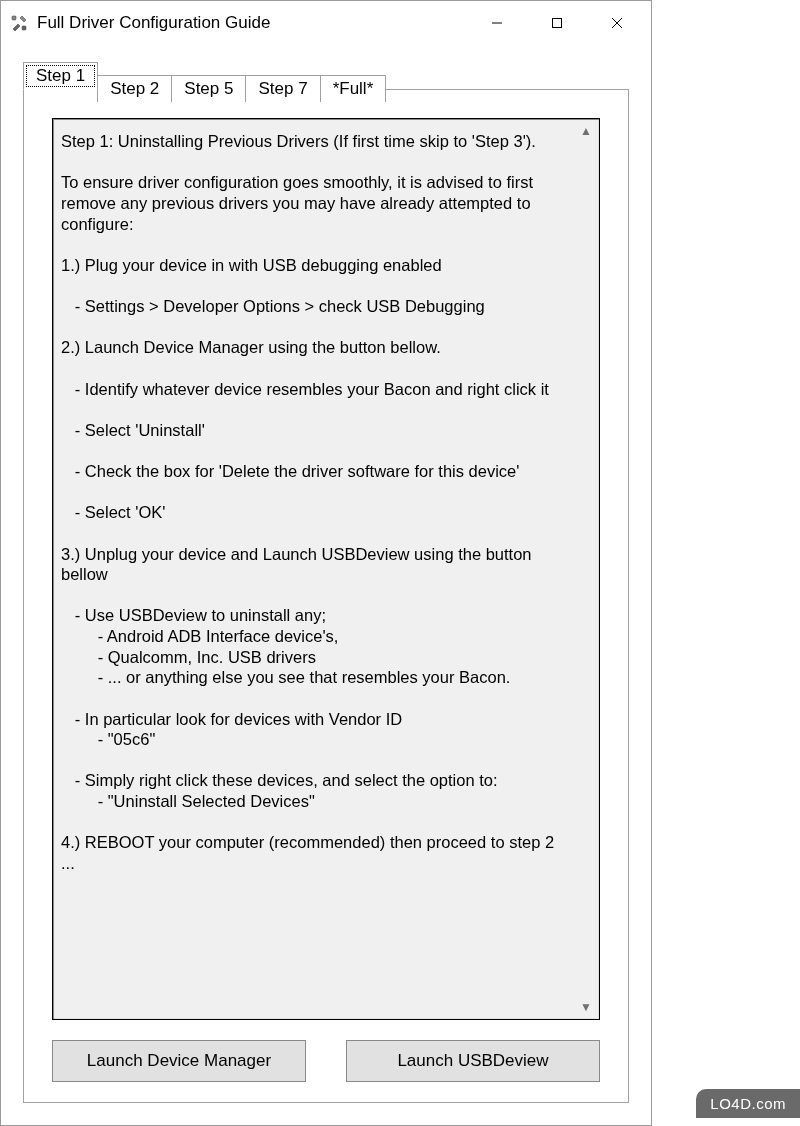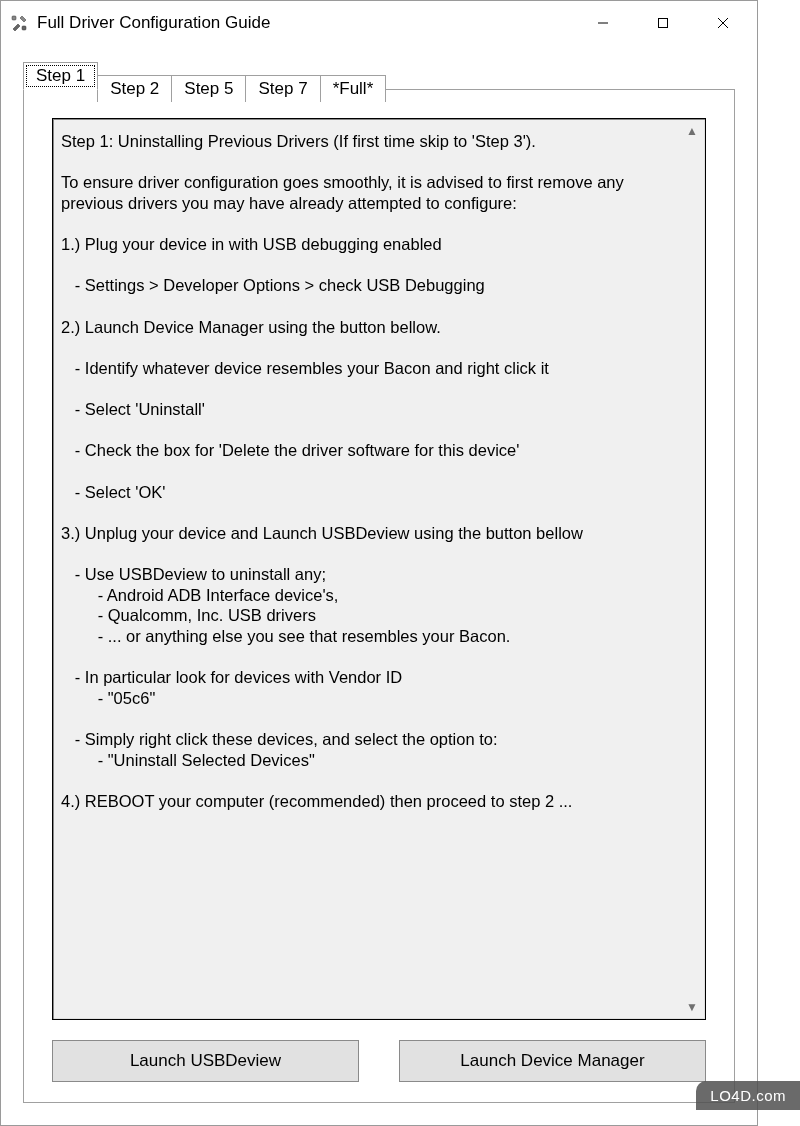--- a/index.html
+++ b/index.html
@@ -6,21 +6,21 @@
   body {
     margin: 0;
     font-family: "Segoe UI", Tahoma, sans-serif;
     background: #ffffff;
     width: 800px;
     height: 1126px;
     overflow: hidden;
     position: relative;
   }
   .window {
-    width: 758px;
+    width: 652px;
     height: 1126px;
     border: 1px solid #9a9a9a;
     background: #ffffff;
     display: flex;
     flex-direction: column;
   }
   .titlebar {
     height: 44px;
     display: flex;
     align-items: center;
@@ -137,21 +137,21 @@
     border: 1px solid #8a8a8a;
     background: #e1e1e1;
     font-size: 17px;
     display: flex;
     align-items: center;
     justify-content: center;
   }
   .watermark {
     position: absolute;
     right: 0;
-    bottom: 16px;
+    bottom: 8px;
     background: rgba(80,80,80,0.85);
     color: #fff;
     font-size: 15px;
     padding: 6px 14px;
     border-top-left-radius: 10px;
     font-family: Arial, sans-serif;
     letter-spacing: 0.5px;
   }
 </style>
 </head>
@@ -232,21 +232,21 @@
         - "Uninstall Selected Devices"
 
 4.) REBOOT your computer (recommended) then proceed to step 2 ...</div>
         <div class="scroll-gutter">
           <span class="scroll-arrow">▲</span>
           <span class="scroll-arrow">▼</span>
         </div>
       </div>
 
       <div class="button-row">
+        <div class="big-button">Launch Device Manager</div>
         <div class="big-button">Launch USBDeview</div>
-        <div class="big-button">Launch Device Manager</div>
       </div>
     </div>
   </div>
 
 </div>
 
 <div class="watermark">LO4D.com</div>
 
 </body></html>

